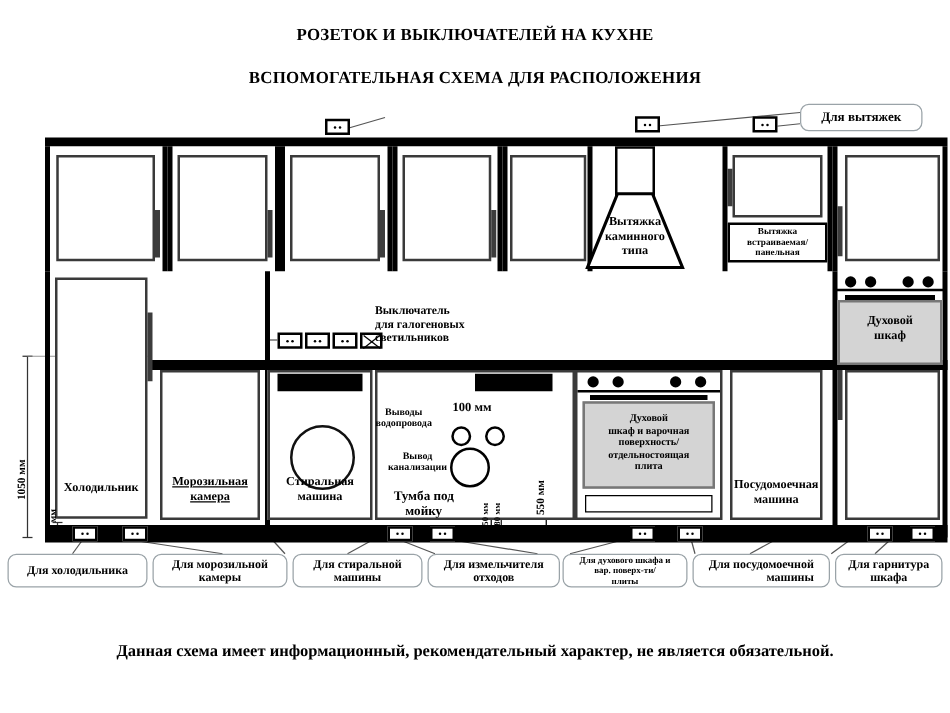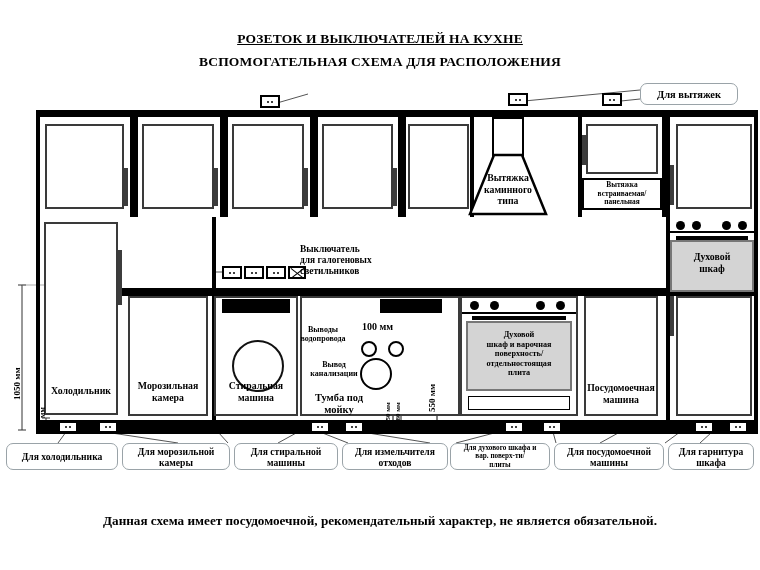--- a/index.html
+++ b/index.html
@@ -13,21 +13,21 @@
   }
   #stage{position:absolute;left:0;top:0;width:760px;height:570px;}
 
   
   .title{
     position:absolute;left:0;width:760px;text-align:center;
     font-weight:bold;font-size:13.5px;letter-spacing:.2px;
     line-height:17px;
   }
   #title-l1{top:18px;margin-top:35px;}
-  #title-l2{top:30px;text-decoration:underline;}
+  #title-l2{top:19px;}
 
   .footer{
     position:absolute;left:0;width:760px;text-align:center;
     font-weight:bold;font-size:13.2px;line-height:19px;
   }
   #foot-l1{top:492px;}
   #foot-l2{top:511px;}
 
   
   .callout{
@@ -222,21 +222,21 @@
   <div class="blk fill-black" style="left:676px;top:236px;width:72px;height:4px;"></div>
   <div class="blk grey" style="left:670px;top:240px;width:84px;height:52px;border:2px solid #777;"></div>
   <div class="flabel" style="left:672px;top:251px;width:80px;white-space:pre-line;">Духовой
 шкаф</div>
 
   <div class="blk" style="left:44px;top:222px;width:74px;height:193px;border:2.2px solid #3a3a3a;background:#fff;"></div>
   <div class="handle" style="left:118px;top:250px;width:4px;height:55px;"></div>
   <div class="flabel" style="left:44px;top:385px;width:74px;">Холодильник</div>
 
   <div class="blk" style="left:128px;top:296px;width:80px;height:120px;border:2.2px solid #3a3a3a;background:#fff;"></div>
-  <div class="flabel" style="left:128px;top:380px;width:80px;white-space:pre-line;">Морозильная
+  <div class="flabel" style="left:128px;top:380px;width:80px;white-space:pre-line;text-decoration:underline;">Морозильная
 камера</div>
 
   <div class="blk" style="left:214px;top:296px;width:84px;height:120px;border:2.2px solid #3a3a3a;background:#fff;"></div>
   <div style="position:absolute;left:232px;top:340px;width:48px;height:48px;border:2.4px solid #111;border-radius:50%;background:#fff;"></div>
   <div class="flabel" style="left:214px;top:380px;width:84px;white-space:pre-line;">Стиральная
 машина</div>
 
   <div class="blk fill-black" style="left:222px;top:299px;width:68px;height:14px;"></div>
 
   <div class="blk" style="left:300px;top:296px;width:160px;height:120px;border:2.2px solid #3a3a3a;background:#fff;"></div>
@@ -352,23 +352,23 @@
   <div class="callout" style="left:342px;top:443px;width:106px;height:27px;">
     <span style="white-space:pre-line;">Для измельчителя
 отходов</span>
   </div>
   <div class="callout" style="left:450px;top:443px;width:100px;height:27px;font-size:7.2px;line-height:8.4px;">
     <span style="white-space:pre-line;">Для духового шкафа и
 вар. поверх-ти/
 плиты</span>
   </div>
   <div class="callout" style="left:554px;top:443px;width:110px;height:27px;">
-    <span style="white-space:pre-line;">Для посудомоечной
+    <span style="white-space:pre-line;text-align:right;">Для посудомоечной
 машины</span>
   </div>
   <div class="callout" style="left:668px;top:443px;width:86px;height:27px;">
     <span style="white-space:pre-line;">Для гарнитура
 шкафа</span>
   </div>
 
-  <div class="footer" id="foot-l2">Данная схема имеет посудомоечной, рекомендательный характер, не является  обязательной.</div>
+  <div class="footer" id="foot-l2">Данная схема имеет информационный, рекомендательный характер, не является  обязательной.</div>
 
 </div>
 
 </body></html>

